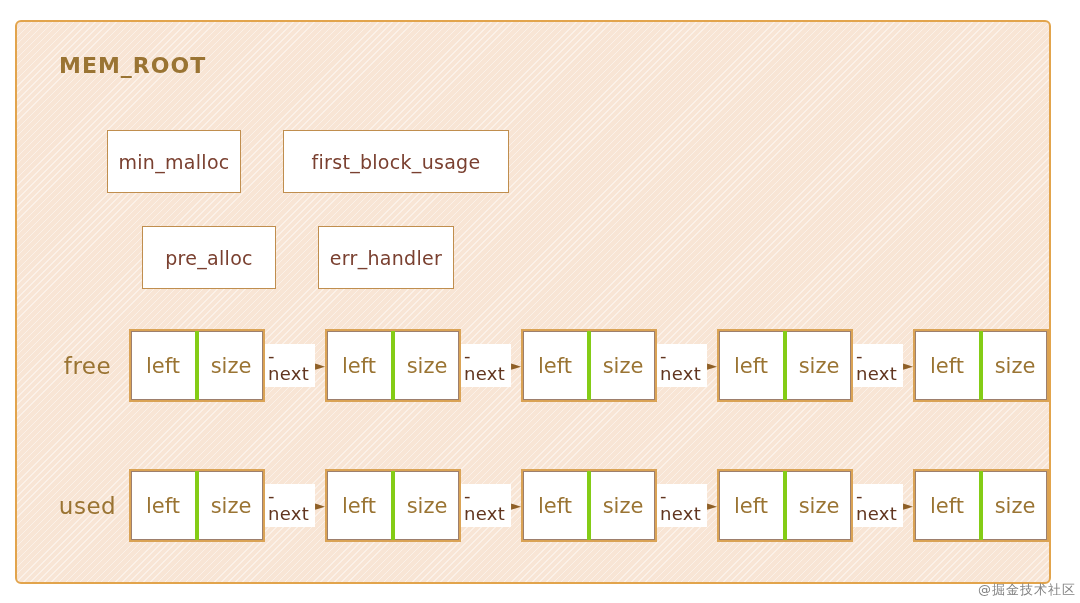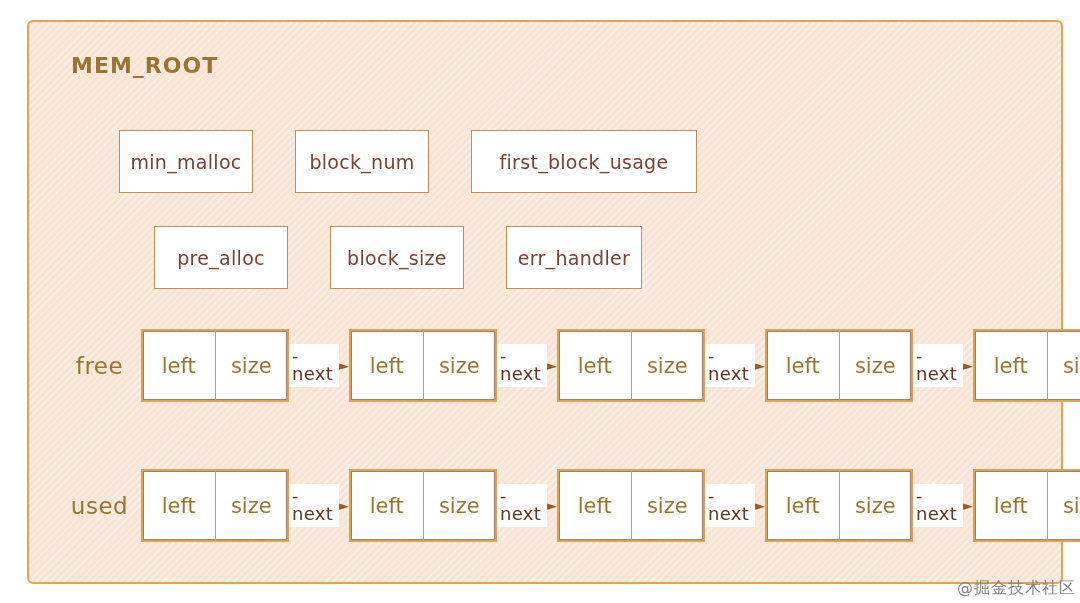--- a/index.html
+++ b/index.html
@@ -12,21 +12,21 @@
     font-family: "DejaVu Sans", "Liberation Sans", sans-serif;
   }
   .stage {
     position: relative;
     width: 1080px;
     height: 603px;
   }
   
   .panel {
     position: absolute;
-    left: 27px;
+    left: 15px;
     top: 20px;
     width: 1036px;
     height: 564px;
     box-sizing: border-box;
     border: 2px solid #e2a44c;
     border-radius: 6px;
     background-color: #f8e5d5;
     background-image: repeating-linear-gradient(
       135deg,
       rgba(255,255,255,0.45) 0px,
@@ -80,39 +80,39 @@
   .list-row--1 { top: 447px; }
   .list-label {
     width: 83px;
     text-align: center;
     font-size: 23px;
     font-weight: 400;
     color: #9a7433;
     letter-spacing: 0.5px;
   }
   .node {
-    width: 148px;
+    width: 136px;
     height: 73px;
     box-sizing: border-box;
     display: flex;
     background: #ffffff;
     border: 2px solid #daa355;
     box-shadow: inset 0 0 0 1px #9d7f6d;
     flex: none;
   }
   .node-cell {
     flex: 1;
     display: flex;
     align-items: center;
     justify-content: center;
     font-size: 21px;
     font-weight: 500;
     color: #9a7433;
   }
-  .node-cell + .node-cell { border-left: 1px solid #84cc16; }
+  .node-cell + .node-cell { border-left: 4px solid #84cc16; }
   .connector {
     width: 60px;
     flex: none;
     display: flex;
     align-items: center;
     justify-content: center;
   }
   .next-label {
     background: #ffffff;
     padding: 3px 4px 4px 3px;
@@ -124,42 +124,40 @@
   }
   .arrow-head {
     color: #8f5f26;
     font-size: 13px;
     line-height: 1;
   }
   .watermark {
     position: absolute;
     right: 4px;
     bottom: 4px;
-    font-size: 16px;
+    font-size: 13px;
     color: #828282;
     letter-spacing: 1px;
   }
 </style>
 </head>
 <body>
 
 <div class="stage">
   <div class="panel">
 
     <div class="panel-title">MEM_ROOT</div>
 
     <div class="field-row field-row--1">
       <div class="field-box w-std">min_malloc</div>
-      <div class="field-box w-std">block_num</div>
       <div class="field-box w-wide">first_block_usage</div>
     </div>
 
     <div class="field-row field-row--2">
       <div class="field-box w-std">pre_alloc</div>
-      <div class="field-box w-std">block_size</div>
       <div class="field-box w-med">err_handler</div>
     </div>
 
     <div id="lists">
         <div class="list-row list-row--0">
           <div class="list-label">free</div>
           <div class="node">
             <div class="node-cell">left</div>
             <div class="node-cell">size</div>
           </div>

